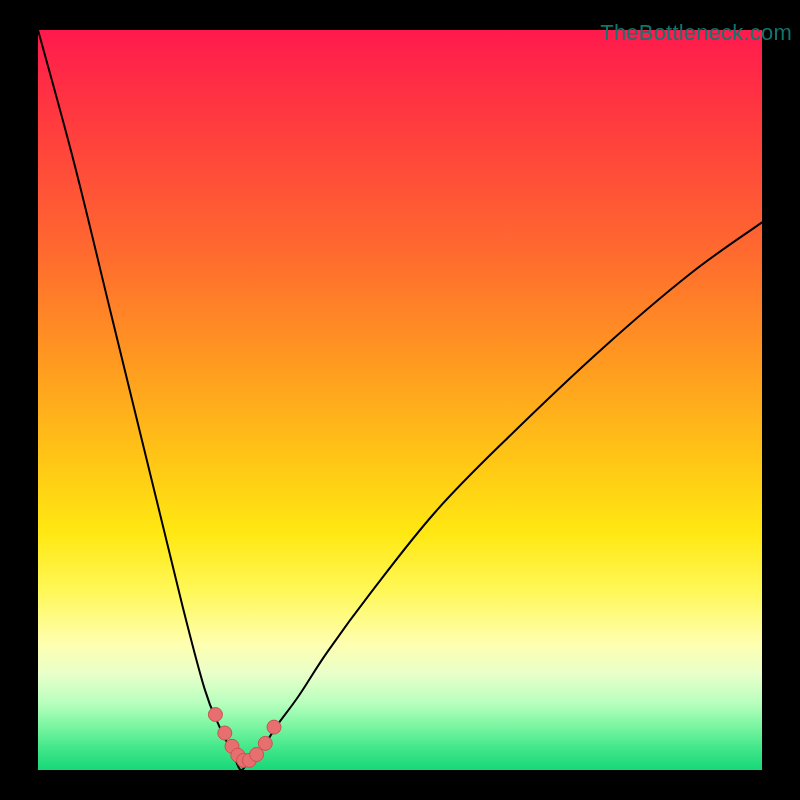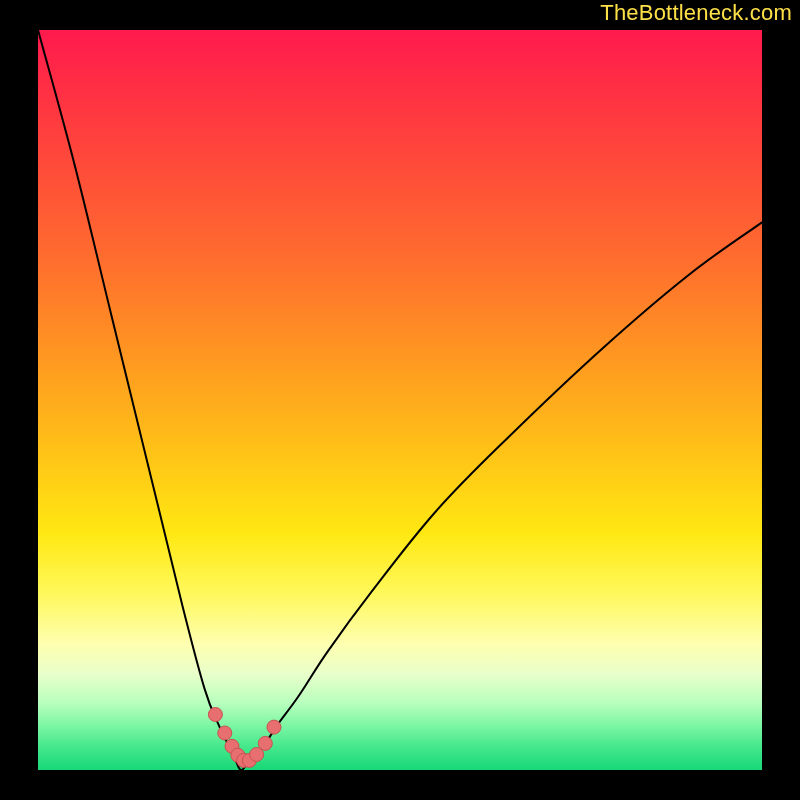--- a/index.html
+++ b/index.html
@@ -44,23 +44,23 @@
     );
   }
   svg.curve {
     position: absolute;
     left: 0; top: 0;
     width: 724px; height: 740px;
     overflow: visible;
   }
   .watermark {
     position: absolute;
-    top: 0;
+    top: 20px;
     right: 8px;
-    color: #fde047;
+    color: #0f766e;
     font-size: 22px;
     font-weight: 500;
     letter-spacing: 0.2px;
     user-select: none;
   }
 </style>
 </head>
 <body>
 
 <div class="frame">

